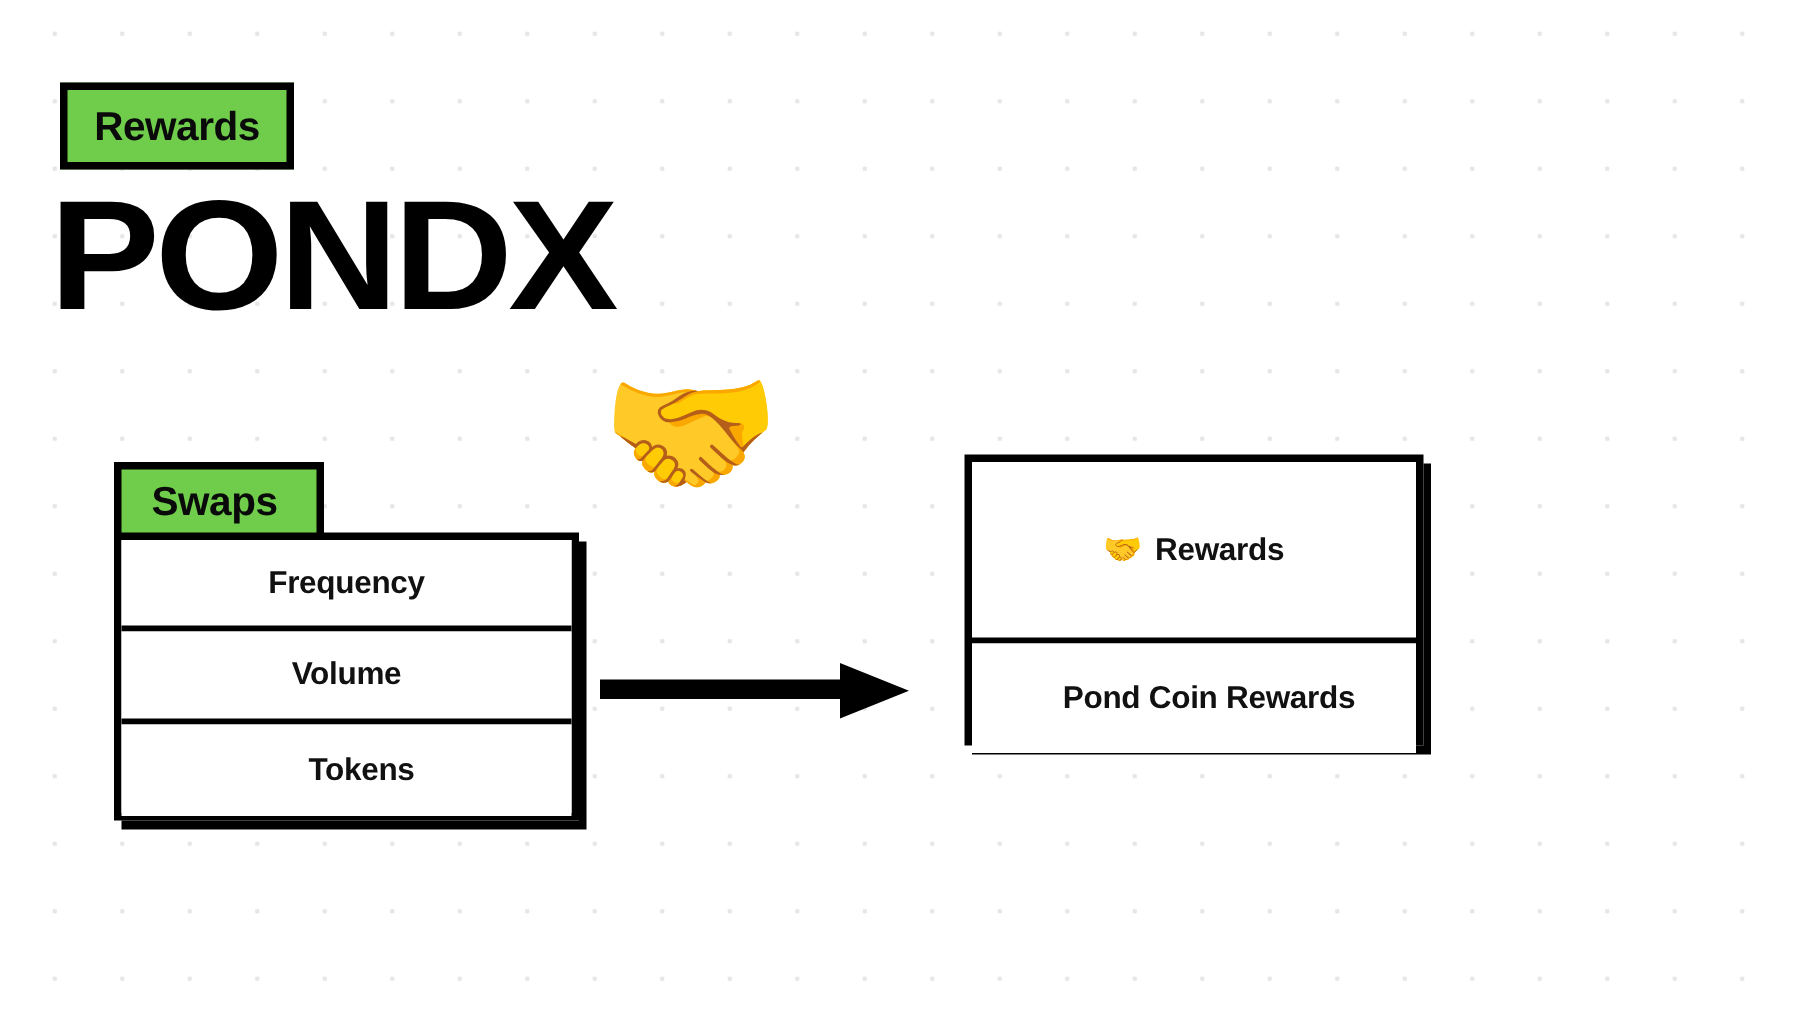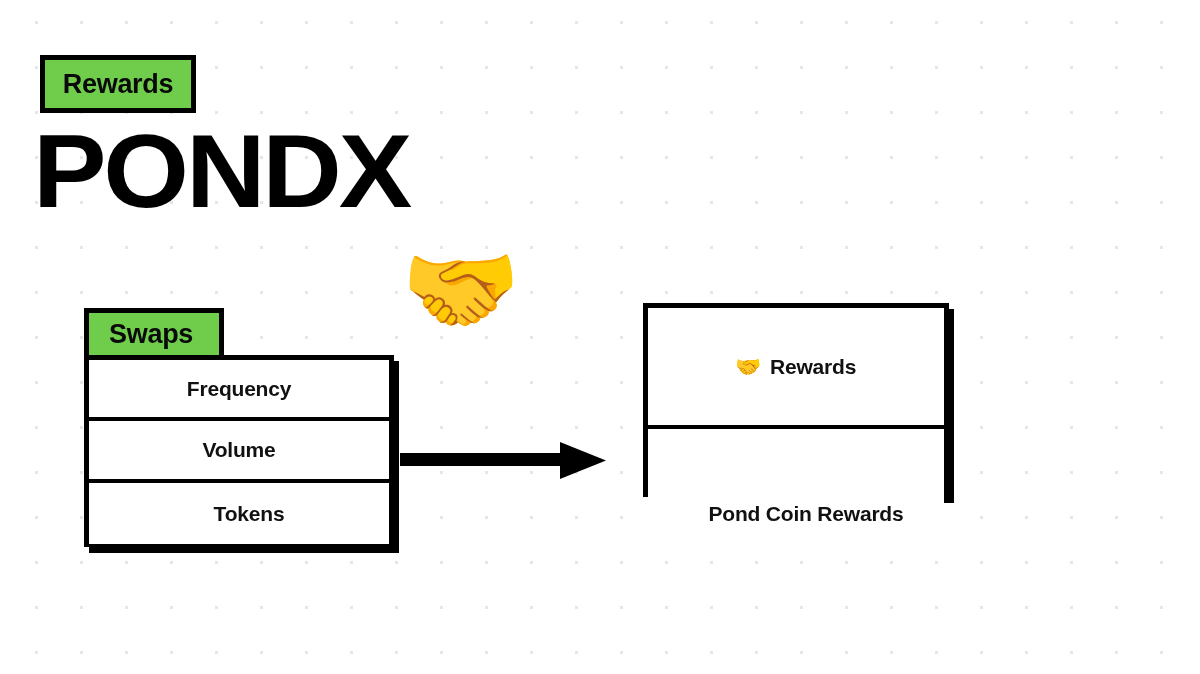--- a/index.html
+++ b/index.html
@@ -127,31 +127,31 @@
     line-height: 1;
     white-space: nowrap;
   }
   .row-emoji {
     font-size: 21px;
     line-height: 1;
     margin-right: 8px;
   }
 
   
-  #swaps-card { left: 84px; top: 308px; width: 310px; }
+  #swaps-card { left: 76px; top: 308px; width: 310px; }
   #swaps-card .folder-tab { width: 140px; height: 52px; }
   #swaps-card .folder-body { width: 310px; height: 192px; }
   #swaps-card .folder-row { height: 61.33px; }
 
   
   #feepool-card { left: 643px; top: 308px; width: 306px; }
   #feepool-card .folder-tab { width: 168px; height: 54px; }
   #feepool-card .folder-body { width: 306px; height: 194px; }
   #feepool-card .row-rewards { height: 121px; }
-  #feepool-card .row-pondcoin { height: 73px; margin-top: 48px; }
+  #feepool-card .row-pondcoin { height: 73px; }
 
   
   #flow-arrow {
     position: absolute;
     left: 400px;
     top: 440px;
     width: 210px;
     height: 42px;
   }
 </style>

